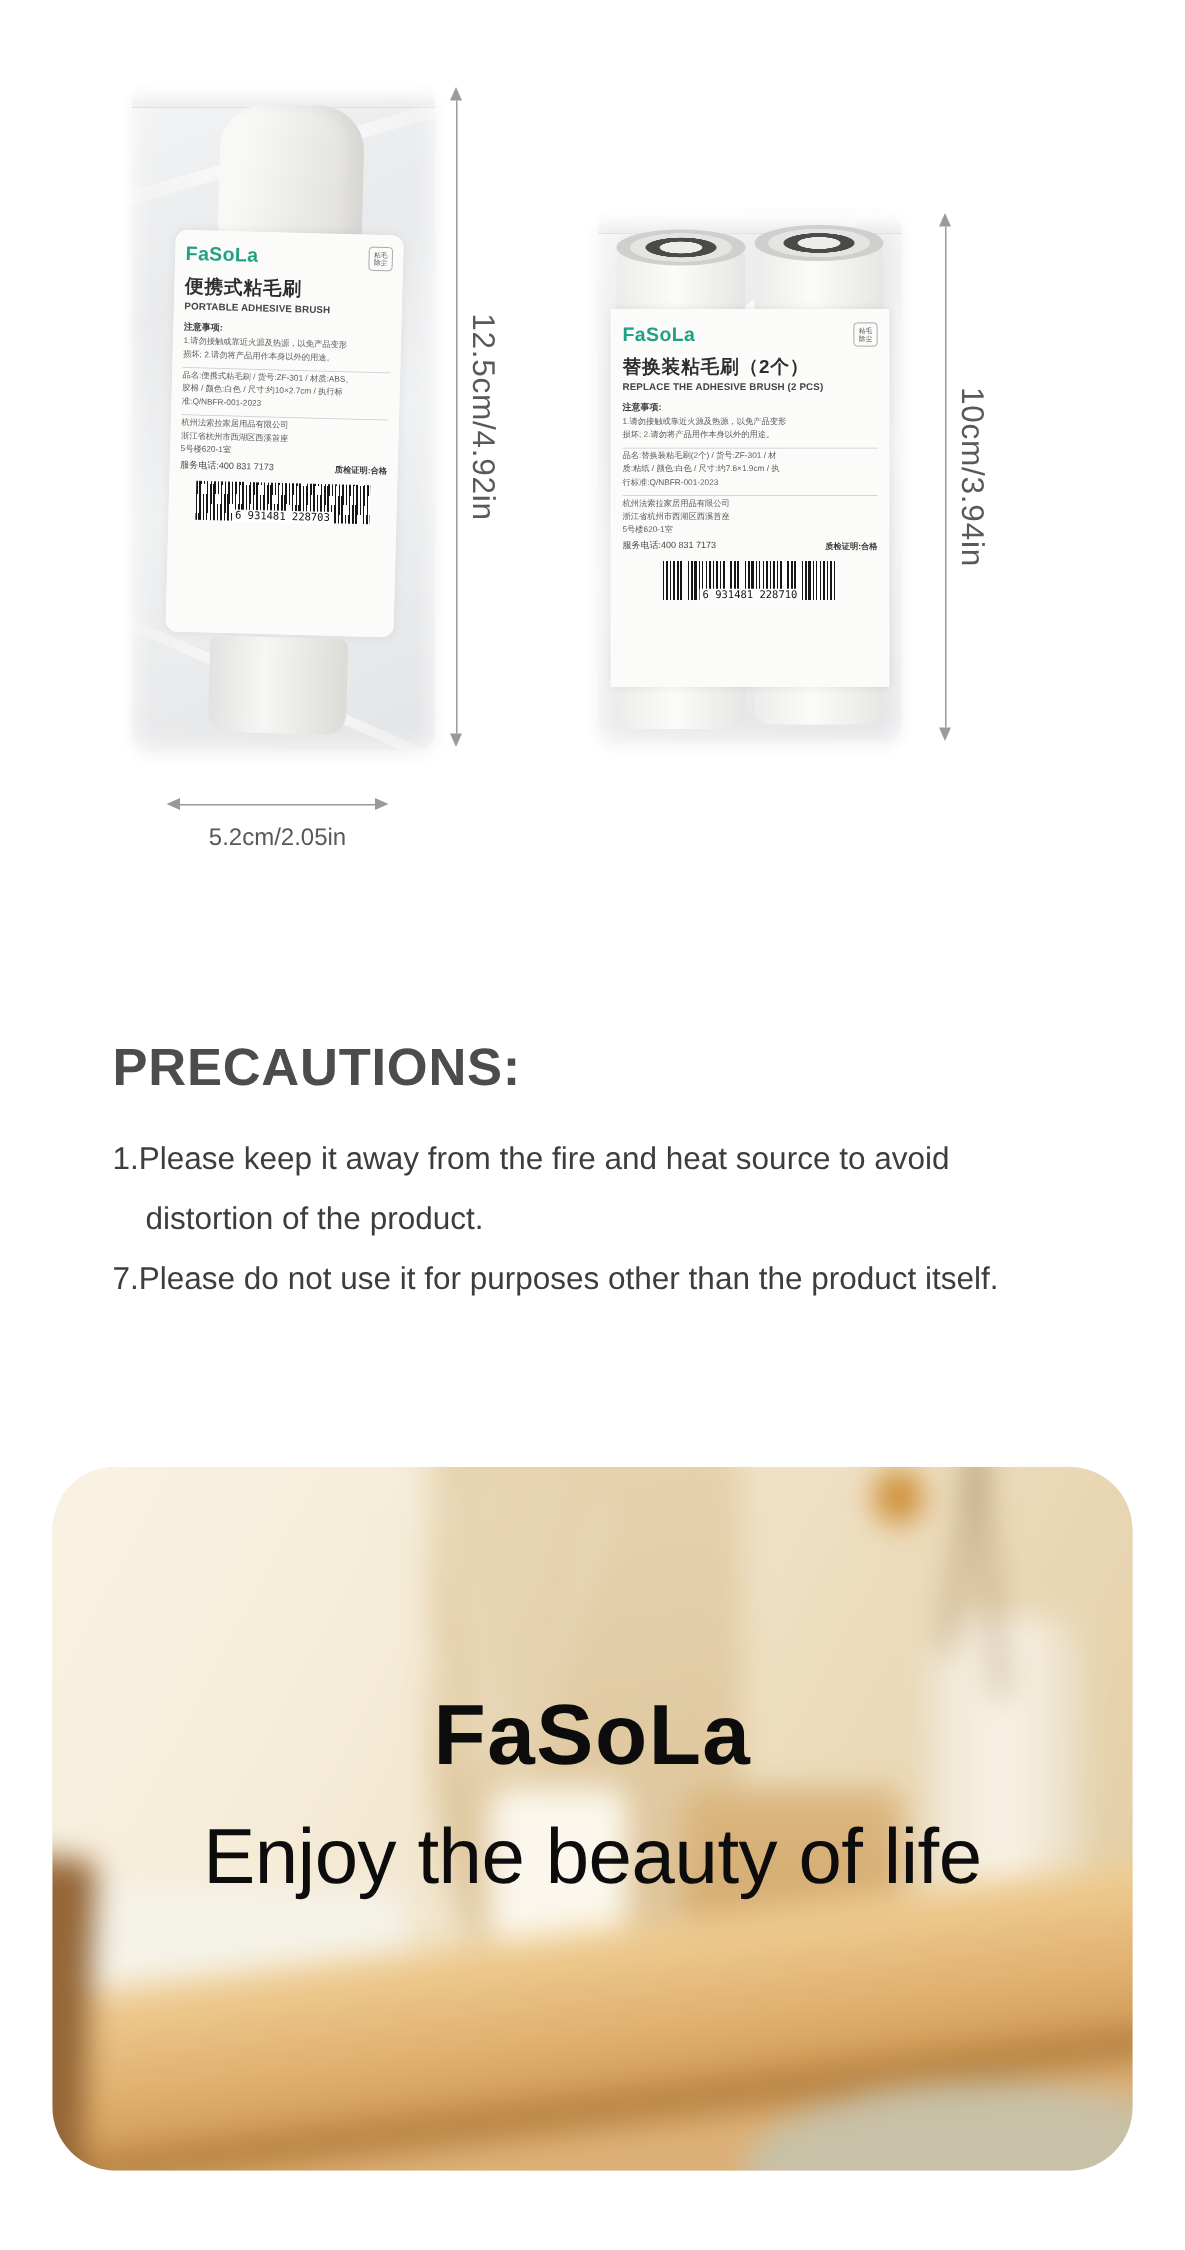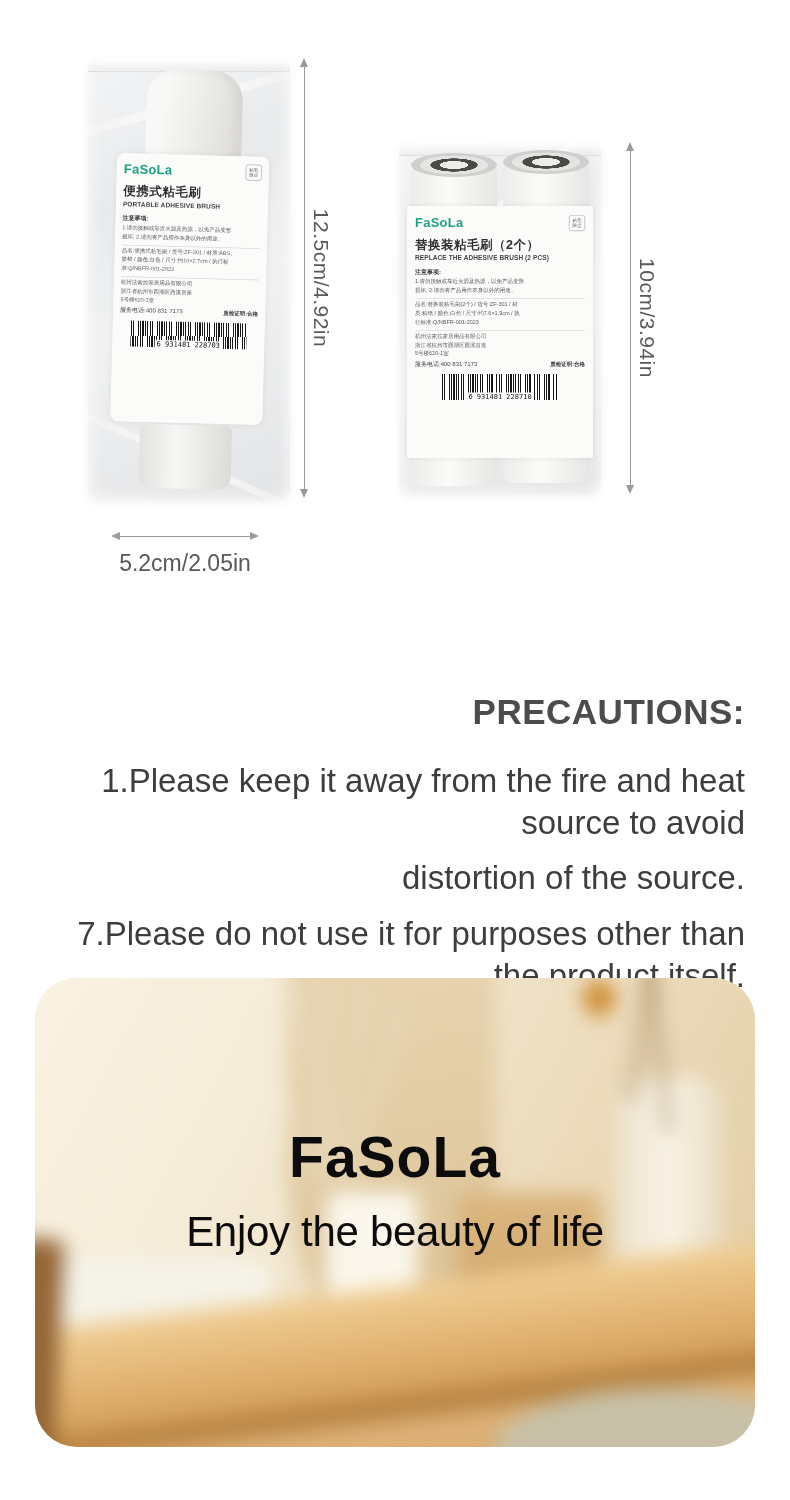--- a/index.html
+++ b/index.html
@@ -113,28 +113,28 @@
   }
   .hdim { position:absolute; top:528px; text-align:center; }
   .hdim-left  { left:110px; width:150px; }
   .hdim-right { left:392px; width:172px; }
   .hline { position:relative; margin:8px 10px 0 10px; height:1px; background:var(--dim_line); }
   .hline::before, .hline::after {
     content:""; position:absolute; top:-4px; border-top:4px solid transparent; border-bottom:4px solid transparent;
   }
   .hline::before { left:-9px; border-right:9px solid var(--dim_line); }
   .hline::after  { right:-9px; border-left:9px solid var(--dim_line); }
-  .hdim-text { display:block; margin-top:13px; font-size:23px; color:var(--dim_text); }
-
-  
-  .precautions { position:absolute; left:75px; top:692px; width:670px;text-align:right; }
+  .hdim-text { display:block; margin-top:13px; font-size:16px; color:var(--dim_text); }
+
+  
+  .precautions { position:absolute; left:75px; top:692px; width:670px; }
   .precautions h2 {
     font-size:35px; font-weight:600; color:var(--heading_text); letter-spacing:.5px; margin-bottom:28px;
   }
-  .pre-line { font-size:33px; color:var(--body_text); line-height:1.28; margin-bottom:13px; }
+  .pre-line { font-size:21px; color:var(--body_text); line-height:1.28; margin-bottom:13px; }
   .pre-line.indent { padding-left:22px; }
 
   
   .banner {
     position:absolute; left:35px; top:978px; width:720px; height:469px;
     border-radius:42px; overflow:hidden; background:#efe3cc;
   }
   .scene { position:absolute; inset:-24px; filter:blur(10px); }
   .scene > div { position:absolute; }
   .sc-base { inset:0; background:linear-gradient(118deg,#faf3e4 0%,#f5ecd8 30%,#eedfc2 55%,#e6d2ac 80%,#dfc79d 100%); }
@@ -157,21 +157,21 @@
     background:linear-gradient(180deg,#f0cf96 0%,#e2b271 55%,#cf9a54 100%); }
   .sc-shelf-edge { left:-6%; top:85%; width:116%; height:7%; transform:rotate(-7deg); background:#b98544; }
   .sc-shelf-front { left:-6%; top:90%; width:116%; height:22%; transform:rotate(-7deg);
     background:linear-gradient(180deg,#dfb279,#d2a76d); }
   .sc-sage { right:-5%; bottom:-8%; width:42%; height:24%; border-radius:50%; background:#c8c1a7; }
   .sc-post { left:-3%; top:55%; width:9%; height:52%; border-radius:10px; transform:rotate(3deg);
     background:linear-gradient(90deg,#7d5026,#9a6a3a 60%,#8a5c2e); }
 
   .banner-text { position:absolute; left:0; right:0; top:146px; text-align:center; }
   .banner-logo { font-size:57px; font-weight:800; color:var(--banner_text); letter-spacing:1px; }
-  .banner-slogan { font-size:42px; font-weight:500; color:var(--banner_text); margin-top:18px; letter-spacing:-.3px; }
+  .banner-slogan { font-size:52px; font-weight:500; color:var(--banner_text); margin-top:18px; letter-spacing:-.3px; }
 </style>
 </head>
 <body>
 
 <div class="page">
 
   <section class="showcase">
 
     <div class="bag bag-left">
       <div class="bag-seal"></div>
@@ -270,21 +270,21 @@
     <div class="vdim vdim-right">
       <div class="vline"></div>
       <span class="vdim-text">10cm/3.94in</span>
     </div>
 
   </section>
 
   <section class="precautions">
     <h2>PRECAUTIONS:</h2>
     <p class="pre-line">1.Please keep it away from the fire and heat source to avoid</p>
-    <p class="pre-line indent">distortion of the source.</p>
+    <p class="pre-line indent">distortion of the product.</p>
     <p class="pre-line">7.Please do not use it for purposes other than the product itself.</p>
   </section>
 
   <section class="banner">
     <div class="scene">
       <div class="sc-base"></div>
       <div class="sc-drape"></div>
       <div class="sc-stick"></div>
       <div class="sc-stick k2"></div>
       <div class="sc-stick k3"></div>

